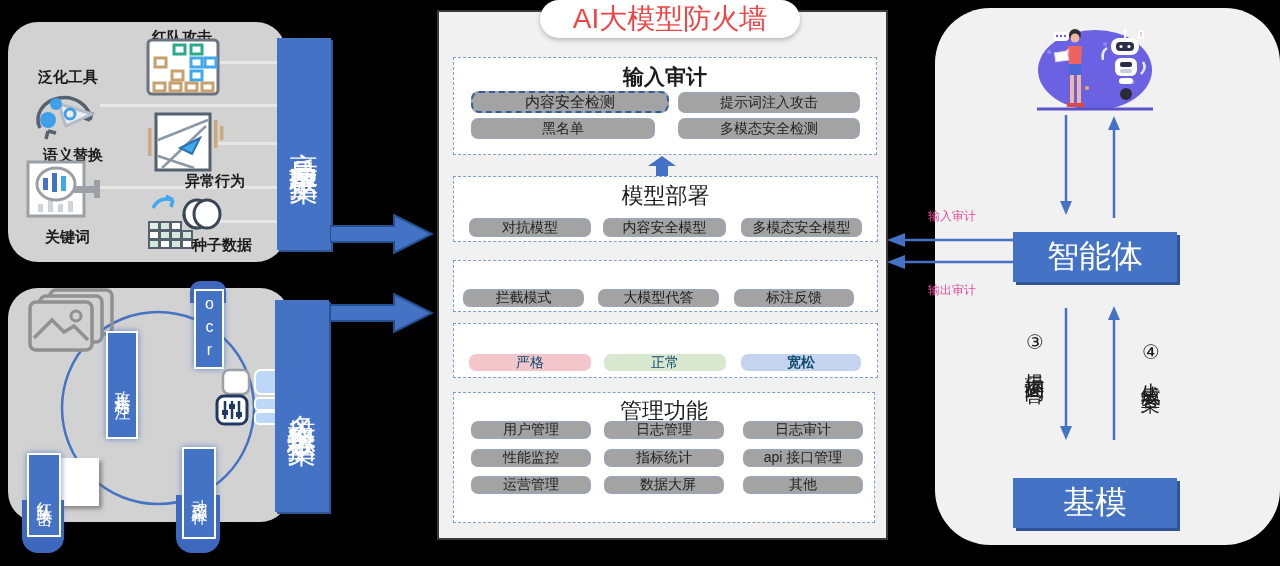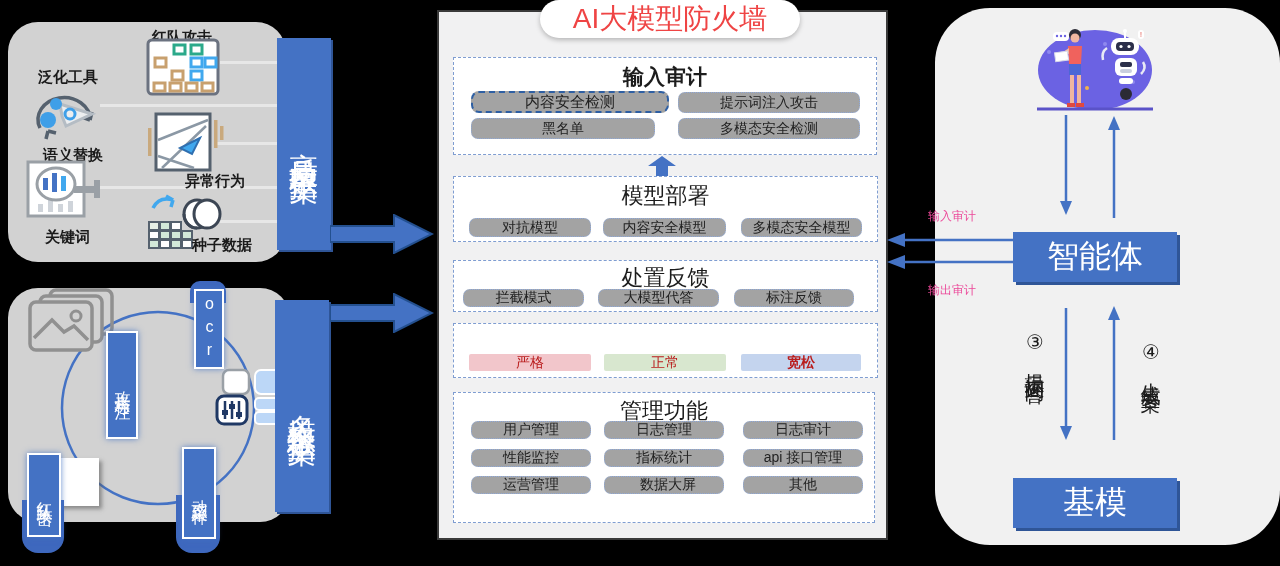--- a/index.html
+++ b/index.html
@@ -32,21 +32,21 @@
             border:2px solid #3a3a3a;box-sizing:border-box;}
   #fw-title{position:absolute;left:540px;top:0px;width:260px;height:38px;background:#fff;border-radius:21px;
             display:flex;align-items:center;justify-content:center;font-size:28px;color:#ef4444;font-weight:500;
             box-shadow:0 2px 5px rgba(0,0,0,.25);}
   .section{position:absolute;background:#fff;border:1px dashed #7F9DD1;box-sizing:border-box;}
   .sec-title{position:absolute;left:0;right:0;text-align:center;color:#1c1c1c;font-size:22px;}
   .sec-title.bold{font-weight:bold;font-size:21px;}
   .chip{position:absolute;background:#a3a3a3;border:1px dotted #8FAADC;border-radius:7px;box-sizing:border-box;
         display:flex;align-items:center;justify-content:center;font-size:14px;color:#222;white-space:nowrap;}
   .chip.special{border:2px dashed #2E5FA3;border-radius:8px;font-size:15px;}
-  .chip.flat{border:none;border-radius:2px;font-size:14px;color:#b91c1c;}
+  .chip.flat{border:none;border-radius:7px;font-size:14px;color:#0c4a6e;}
 
   
   #right-panel{position:absolute;left:935px;top:8px;width:345px;height:537px;background:#f1f1f1;
                border-radius:55px;}
   .blue-box{position:absolute;background:#4472C4;color:#fff;display:flex;align-items:center;justify-content:center;
             font-size:32px;box-shadow:3px 3px 0 #2F5597;}
   .audit-lbl{position:absolute;font-size:12px;color:#ec4899;white-space:nowrap;}
   .step-lbl{position:absolute;color:#1c1c1c;writing-mode:vertical-lr;text-orientation:upright;
             font-size:20px;letter-spacing:3px;}
   svg{display:block;}
@@ -209,21 +209,20 @@
   </svg>
 
   <div class="section" style="left:453px;top:176px;width:425px;height:66px;">
     <div class="sec-title" style="top:4px;">模型部署</div>
     <div class="chip" style="left:15px;top:41px;width:122px;height:19px;">对抗模型</div>
     <div class="chip" style="left:149px;top:41px;width:123px;height:19px;">内容安全模型</div>
     <div class="chip" style="left:287px;top:41px;width:121px;height:19px;">多模态安全模型</div>
   </div>
 
   <div class="section" style="left:453px;top:260px;width:425px;height:52px;">
-    <div class="sec-title" style="top:2px;">处置反馈</div>
     <div class="chip" style="left:9px;top:28px;width:121px;height:18px;">拦截模式</div>
     <div class="chip" style="left:144px;top:28px;width:121px;height:18px;">大模型代答</div>
     <div class="chip" style="left:280px;top:28px;width:120px;height:18px;">标注反馈</div>
   </div>
 
   <div class="section" style="left:453px;top:323px;width:425px;height:55px;">
     <div class="chip flat" style="left:15px;top:30px;width:122px;height:17px;background:#F2C6CB;">严格</div>
     <div class="chip flat" style="left:150px;top:30px;width:122px;height:17px;background:#D8E7CF;">正常</div>
     <div class="chip flat" style="left:287px;top:30px;width:120px;height:17px;background:#C4D4EE;font-weight:bold;">宽松</div>
   </div>

